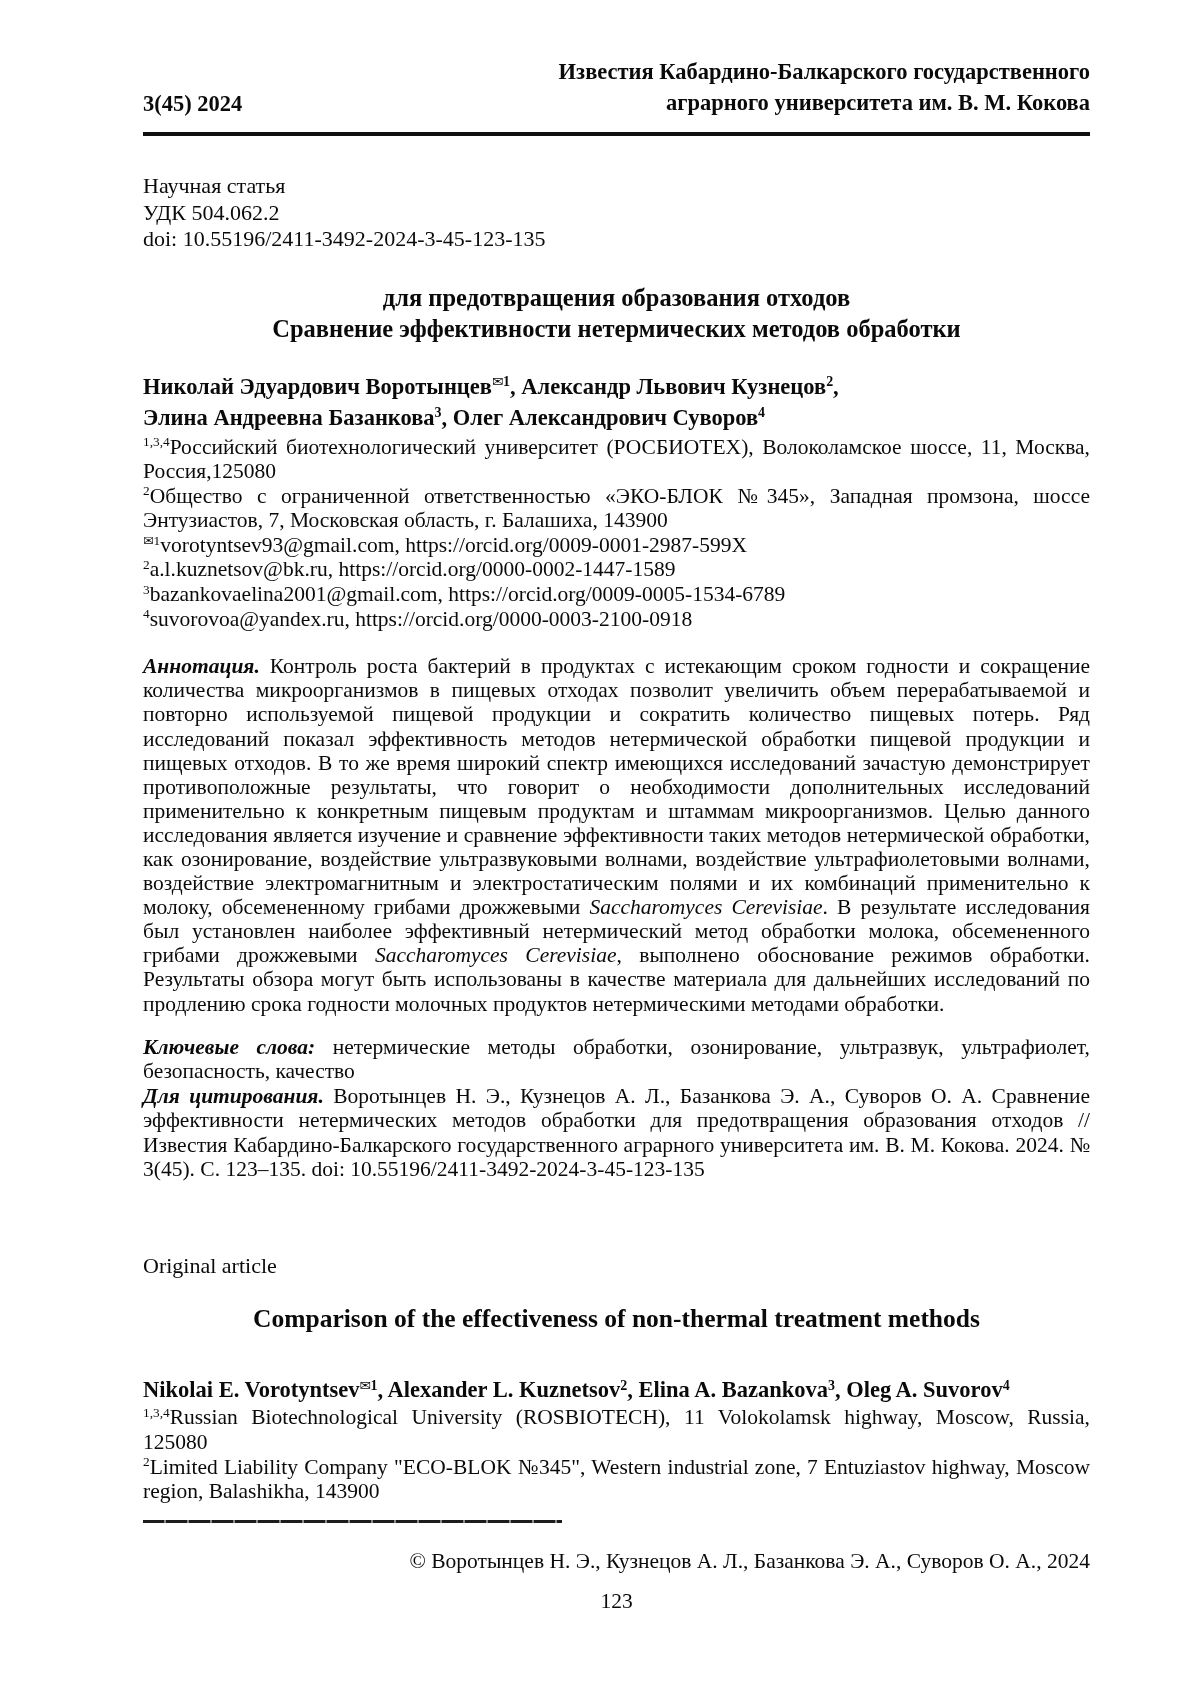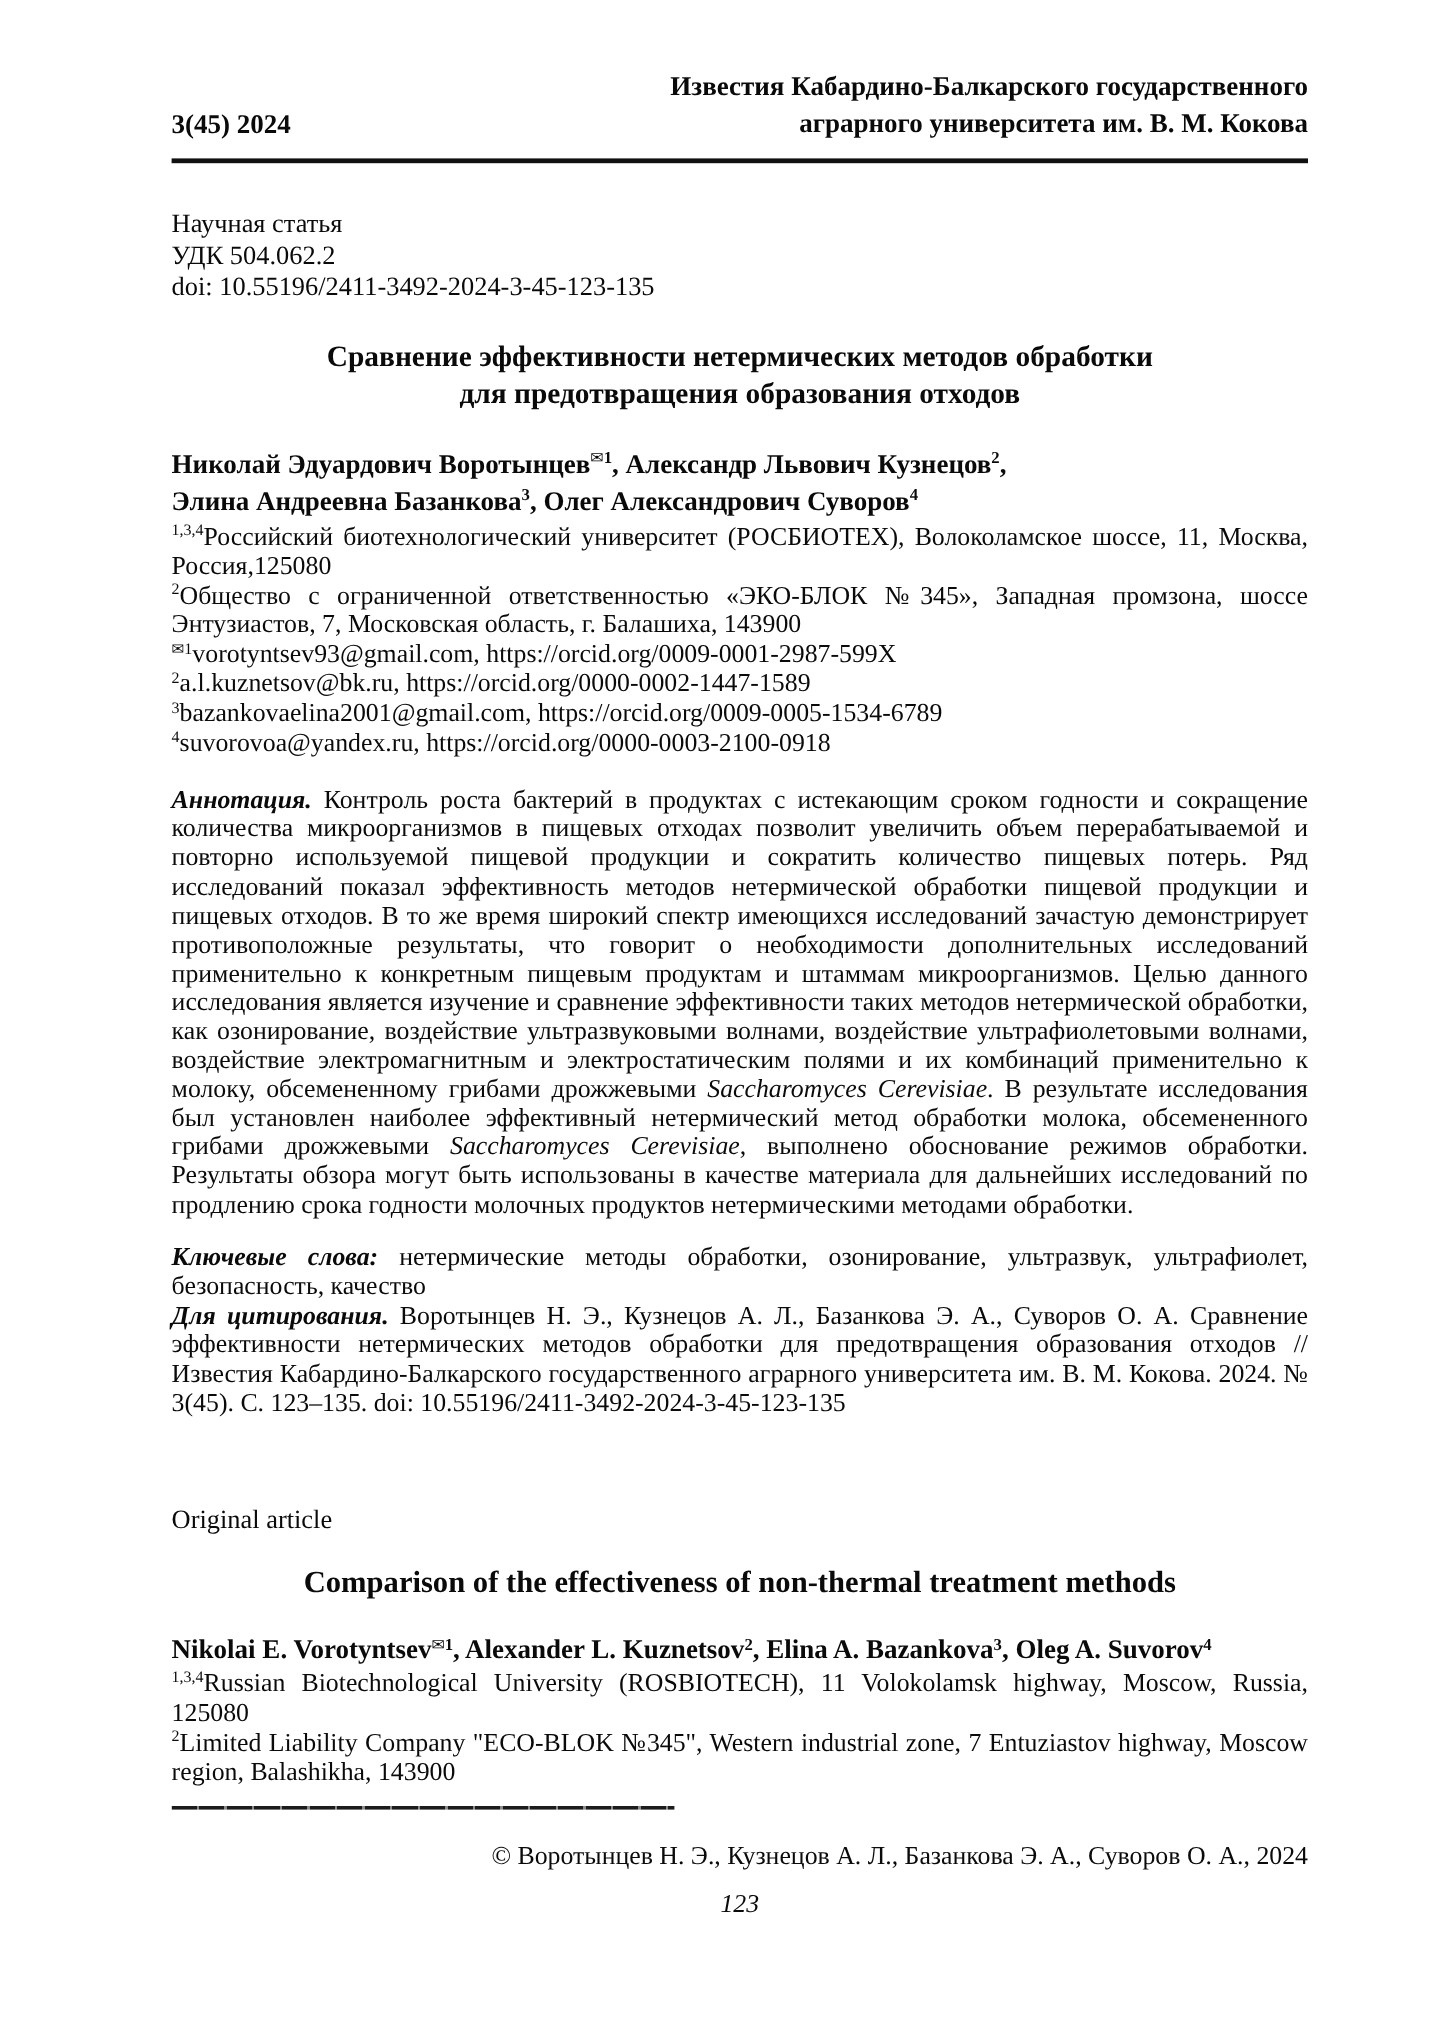--- a/index.html
+++ b/index.html
@@ -25,21 +25,21 @@
 
   
   .meta { margin-top:37px; font-size:22px; line-height:26.5px; }
 
   
   .title-ru { margin-top:29px; text-align:center; font-weight:bold; font-size:24.5px; line-height:31px; }
   .title-en { margin-top:23px; text-align:center; font-weight:bold; font-size:25.5px; line-height:33px; }
 
   
   .authors { margin-top:27px; font-weight:bold; font-size:22.5px; line-height:31px; }
-  .authors-en { margin-top:25px; font-weight:bold; font-size:22.5px; line-height:30px; }
+  .authors-en { margin-top:40px; font-weight:bold; font-size:22.5px; line-height:30px; }
 
   
   .affil { font-size:21.5px; line-height:24.6px; text-align:justify; }
   .affil-block { margin-top:2px; }
   .contacts { font-size:21.5px; line-height:24.6px; }
 
   sup { font-size:0.62em; line-height:0; vertical-align:baseline; position:relative; top:-0.55em; }
   .env { font-family:"DejaVu Sans",sans-serif; font-size:0.95em; }
 
   
@@ -50,21 +50,21 @@
   .it { font-style:italic; }
 
   .orig-article { margin-top:72px; font-size:22px; line-height:26px; }
 
   
   .footnote-rule {
     margin-top:16px; width:419px; height:3px;
     background:repeating-linear-gradient(to right,#1c1c1c 0px,#1c1c1c 21px,#8a8a8a 21px,#8a8a8a 23px);
   }
   .copyright { margin-top:26px; font-size:21.5px; line-height:25px;text-align:right; }
-  .pagenum { margin-top:15px; text-align:center; font-size:21.5px; line-height:25px;font-style:italic; }
+  .pagenum { margin-top:15px; text-align:center; font-size:21.5px; line-height:25px; }
 </style>
 </head>
 <body>
 
 <div class="page">
   <div class="content">
 
     <div class="jheader">
       <div class="issue">3(45) 2024</div>
       <div class="journal-name">
@@ -73,22 +73,22 @@
       </div>
     </div>
 
     <div class="meta">
       <div>Научная статья</div>
       <div>УДК 504.062.2</div>
       <div>doi: 10.55196/2411-3492-2024-3-45-123-135</div>
     </div>
 
     <div class="title-ru">
+      <div>для предотвращения образования отходов</div>
       <div>Сравнение эффективности нетермических методов обработки</div>
-      <div>для предотвращения образования отходов</div>
     </div>
 
     <div class="authors">
       <div><span>Николай Эдуардович Воротынцев</span><sup><span class="env">✉</span><span>1</span></sup><span>, Александр Львович Кузнецов</span><sup>2</sup><span>,</span></div>
       <div><span>Элина Андреевна Базанкова</span><sup>3</sup><span>, Олег Александрович Суворов</span><sup>4</sup></div>
     </div>
 
     <div class="affil affil-block">
       <div><sup>1,3,4</sup><span>Российский биотехнологический университет (РОСБИОТЕХ), Волоколамское шоссе, 11, Москва, Россия,125080</span></div>
       <div><sup>2</sup><span>Общество с ограниченной ответственностью «ЭКО-БЛОК №345», Западная промзона, шоссе Энтузиастов, 7, Московская область, г. Балашиха, 143900</span></div>

